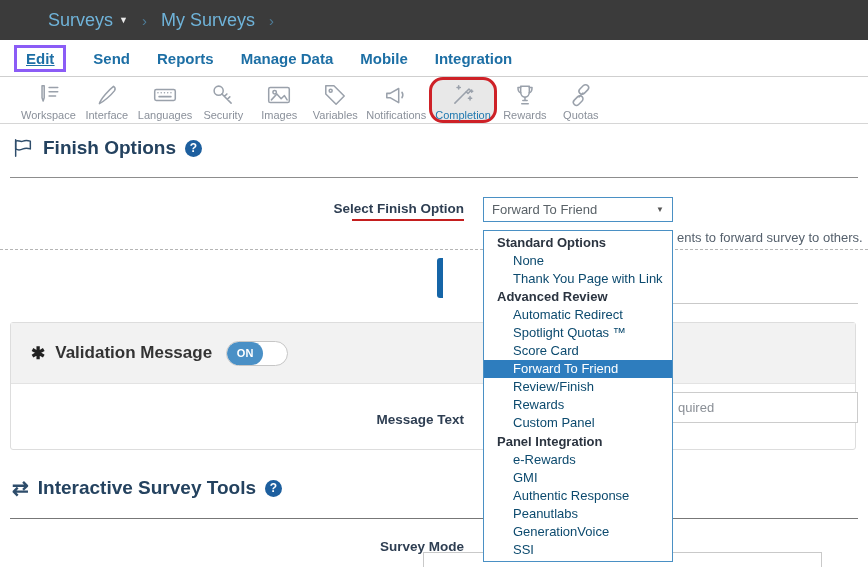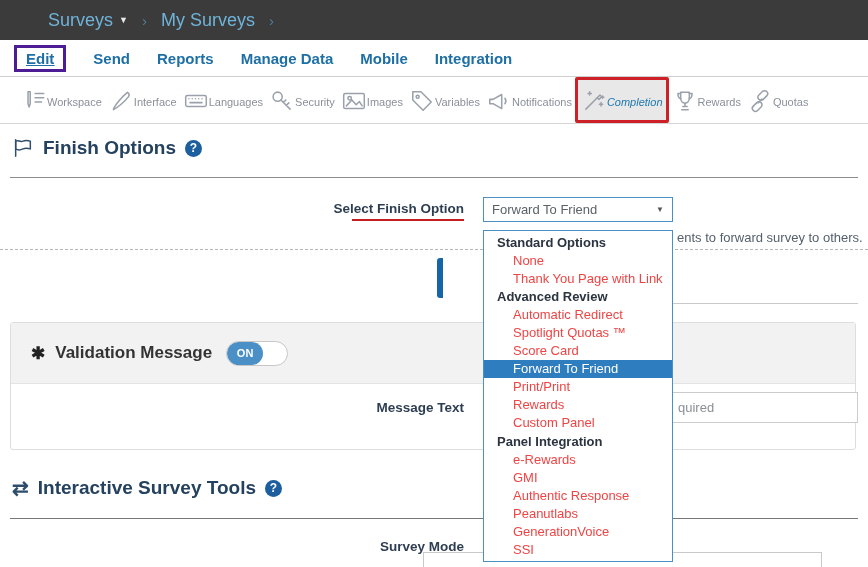--- a/index.html
+++ b/index.html
@@ -11,31 +11,31 @@
           display:flex;align-items:center;box-sizing:border-box;padding-left:48px;}
   .crumb{color:#6fb3d9;font-size:18px;}
   .tb-caret{color:#eaeaea;font-size:9px;margin-left:6px;}
   .tb-sep{color:#4e7d99;font-size:15px;margin:0 14px;}
 
   
   .menubar{position:absolute;left:0;top:40px;width:100%;height:37px;background:#fff;
            border-bottom:1px solid #cfcfcf;display:flex;align-items:center;
            box-sizing:border-box;padding-left:14px;}
   .menu-item{color:#1d6fa5;font-size:15px;font-weight:bold;margin-right:27px;white-space:nowrap;}
-  .menu-item .mi-box{display:inline-block;border:3px solid #4c1d95;padding:2px 9px;text-decoration:underline;}
+  .menu-item .mi-box{display:inline-block;border:3px solid #8b5cf6;padding:2px 9px;text-decoration:underline;}
   .menu-item.active .mi-label{text-decoration:underline;}
 
   
   .toolbar{position:absolute;left:0;top:77px;width:100%;height:47px;background:#fff;
            border-bottom:1px solid #d6d6d6;display:flex;box-sizing:border-box;padding-left:18px;}
-  .tool{min-width:56px;padding:2px 3px 0 3px;display:flex;flex-direction:row;
+  .tool{min-width:56px;padding:2px 3px 0 3px;display:flex;flex-direction:column;
         align-items:center;justify-content:center;box-sizing:border-box;}
   .tool .ticon{height:26px;display:flex;align-items:center;justify-content:center;}
   .tool .tlabel{font-size:11px;color:#8a909a;margin-top:1px;white-space:nowrap;}
-  .tool.highlight{border:3px solid #ce2127;background:#e8e8e8;border-radius:2px;font-style:italic;}
+  .tool.highlight{border:3px solid #ce2127;background:#e8e8e8;border-radius:14px;}
   .tool.highlight .tlabel{color:#2079b0;}
 
   
   .sec-title{position:absolute;display:flex;align-items:center;gap:9px;color:#24425f;
              font-size:19px;font-weight:bold;white-space:nowrap;}
   #finish-title{left:12px;top:137px;}
   #tools-title{left:12px;top:476px;}
   .glyph-ic{display:inline-flex;align-items:center;color:#2e4d6b;}
   .swap-glyph{font-size:20px;color:#2e4d6b;}
   .help-badge{display:inline-block;width:17px;height:17px;border-radius:50%;background:#1d5f9e;
@@ -69,36 +69,36 @@
   .panel{position:absolute;left:10px;top:322px;width:846px;height:128px;border:1px solid #ddd;
          border-radius:3px;box-sizing:border-box;background:#fff;}
   .panel-header{height:61px;background:#f2f2f2;border-bottom:1px solid #e3e3e3;display:flex;
                 align-items:center;padding-left:20px;box-sizing:border-box;}
   .panel-title{font-size:17px;font-weight:bold;color:#333;display:flex;align-items:center;gap:10px;}
   .asterisk{font-size:17px;color:#222;}
   .toggle{width:62px;height:25px;border:1px solid #c6c6c6;border-radius:13px;background:#fff;
           overflow:hidden;display:flex;margin-left:4px;box-sizing:border-box;}
   .toggle-on{width:36px;background:#4a90c6;color:#fff;font-size:11px;font-weight:bold;
              display:flex;align-items:center;justify-content:center;border-radius:12px;}
-  #message-label{top:400px;}
+  #message-label{top:412px;}
   .text-input{position:absolute;left:483px;top:392px;width:375px;height:31px;border:1px solid #ccc;
               background:#fff;box-sizing:border-box;display:flex;align-items:center;z-index:1;}
   .text-input .val{padding-left:194px;font-size:13px;color:#8a8f96;white-space:nowrap;}
 
   
   #surveymode-label{top:539px;}
   .gray-box{position:absolute;left:423px;top:552px;width:399px;height:24px;border:1px solid #c9c9c9;
             background:#fff;z-index:2;box-sizing:border-box;}
 
   
   .dropdown{position:absolute;left:483px;top:230px;width:190px;border:1px solid #4a90c4;background:#fff;
             z-index:20;box-sizing:border-box;padding:2px 0;}
   .dd-item{height:18.1px;display:flex;align-items:center;font-size:13px;box-sizing:border-box;white-space:nowrap;}
   .dd-item.group{font-weight:bold;color:#2b3440;padding-left:13px;}
-  .dd-item.option{color:#ef4444;padding-left:29px;}
+  .dd-item.option{color:#0c4a6e;padding-left:29px;}
   .dd-item.selected{background:#2e7dbe;color:#fff;}
 </style>
 </head>
 <body>
 
 <div class="page">
 
   <div class="topbar">
     <span class="crumb">Surveys</span>
     <span class="tb-caret">▼</span>
@@ -269,21 +269,21 @@
 
   <div class="dropdown" id="dropdown-list">
       <div class="dd-item group">Standard Options</div>
       <div class="dd-item option">None</div>
       <div class="dd-item option">Thank You Page with Link</div>
       <div class="dd-item group">Advanced Review</div>
       <div class="dd-item option">Automatic Redirect</div>
       <div class="dd-item option">Spotlight Quotas ™</div>
       <div class="dd-item option">Score Card</div>
       <div class="dd-item option selected">Forward To Friend</div>
-      <div class="dd-item option">Print/Print</div>
+      <div class="dd-item option">Review/Finish</div>
       <div class="dd-item option">Rewards</div>
       <div class="dd-item option">Custom Panel</div>
       <div class="dd-item group">Panel Integration</div>
       <div class="dd-item option">e-Rewards</div>
       <div class="dd-item option">GMI</div>
       <div class="dd-item option">Authentic Response</div>
       <div class="dd-item option">Peanutlabs</div>
       <div class="dd-item option">GenerationVoice</div>
       <div class="dd-item option">SSI</div>
     </div>

